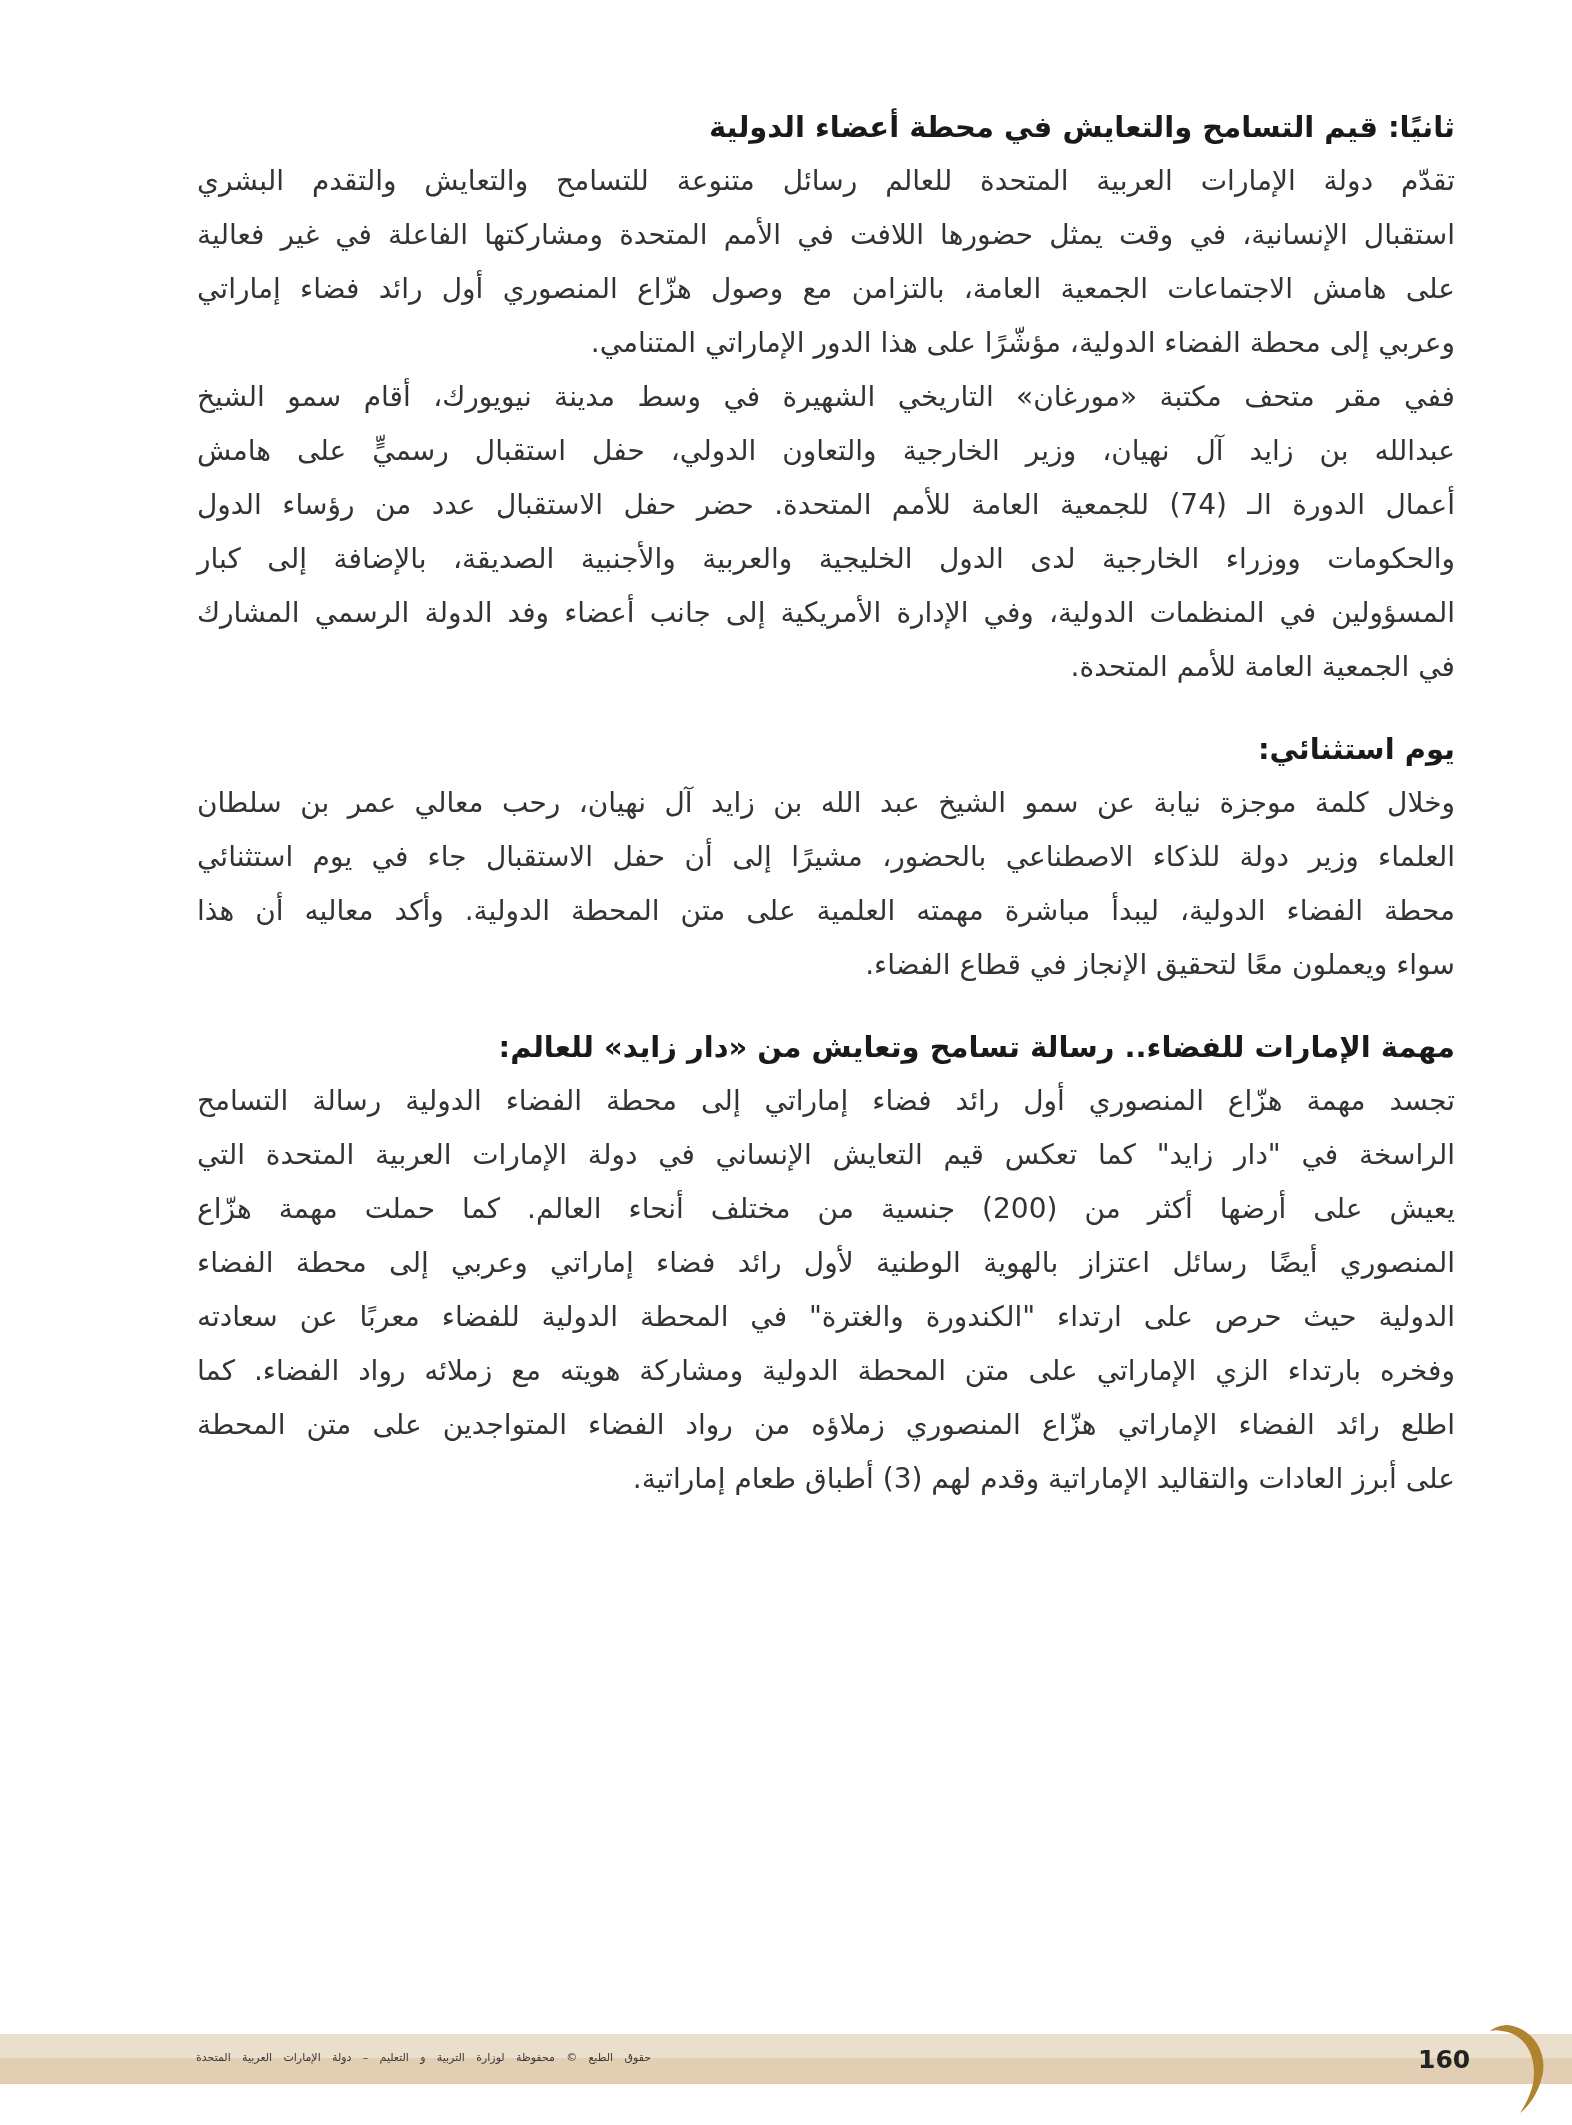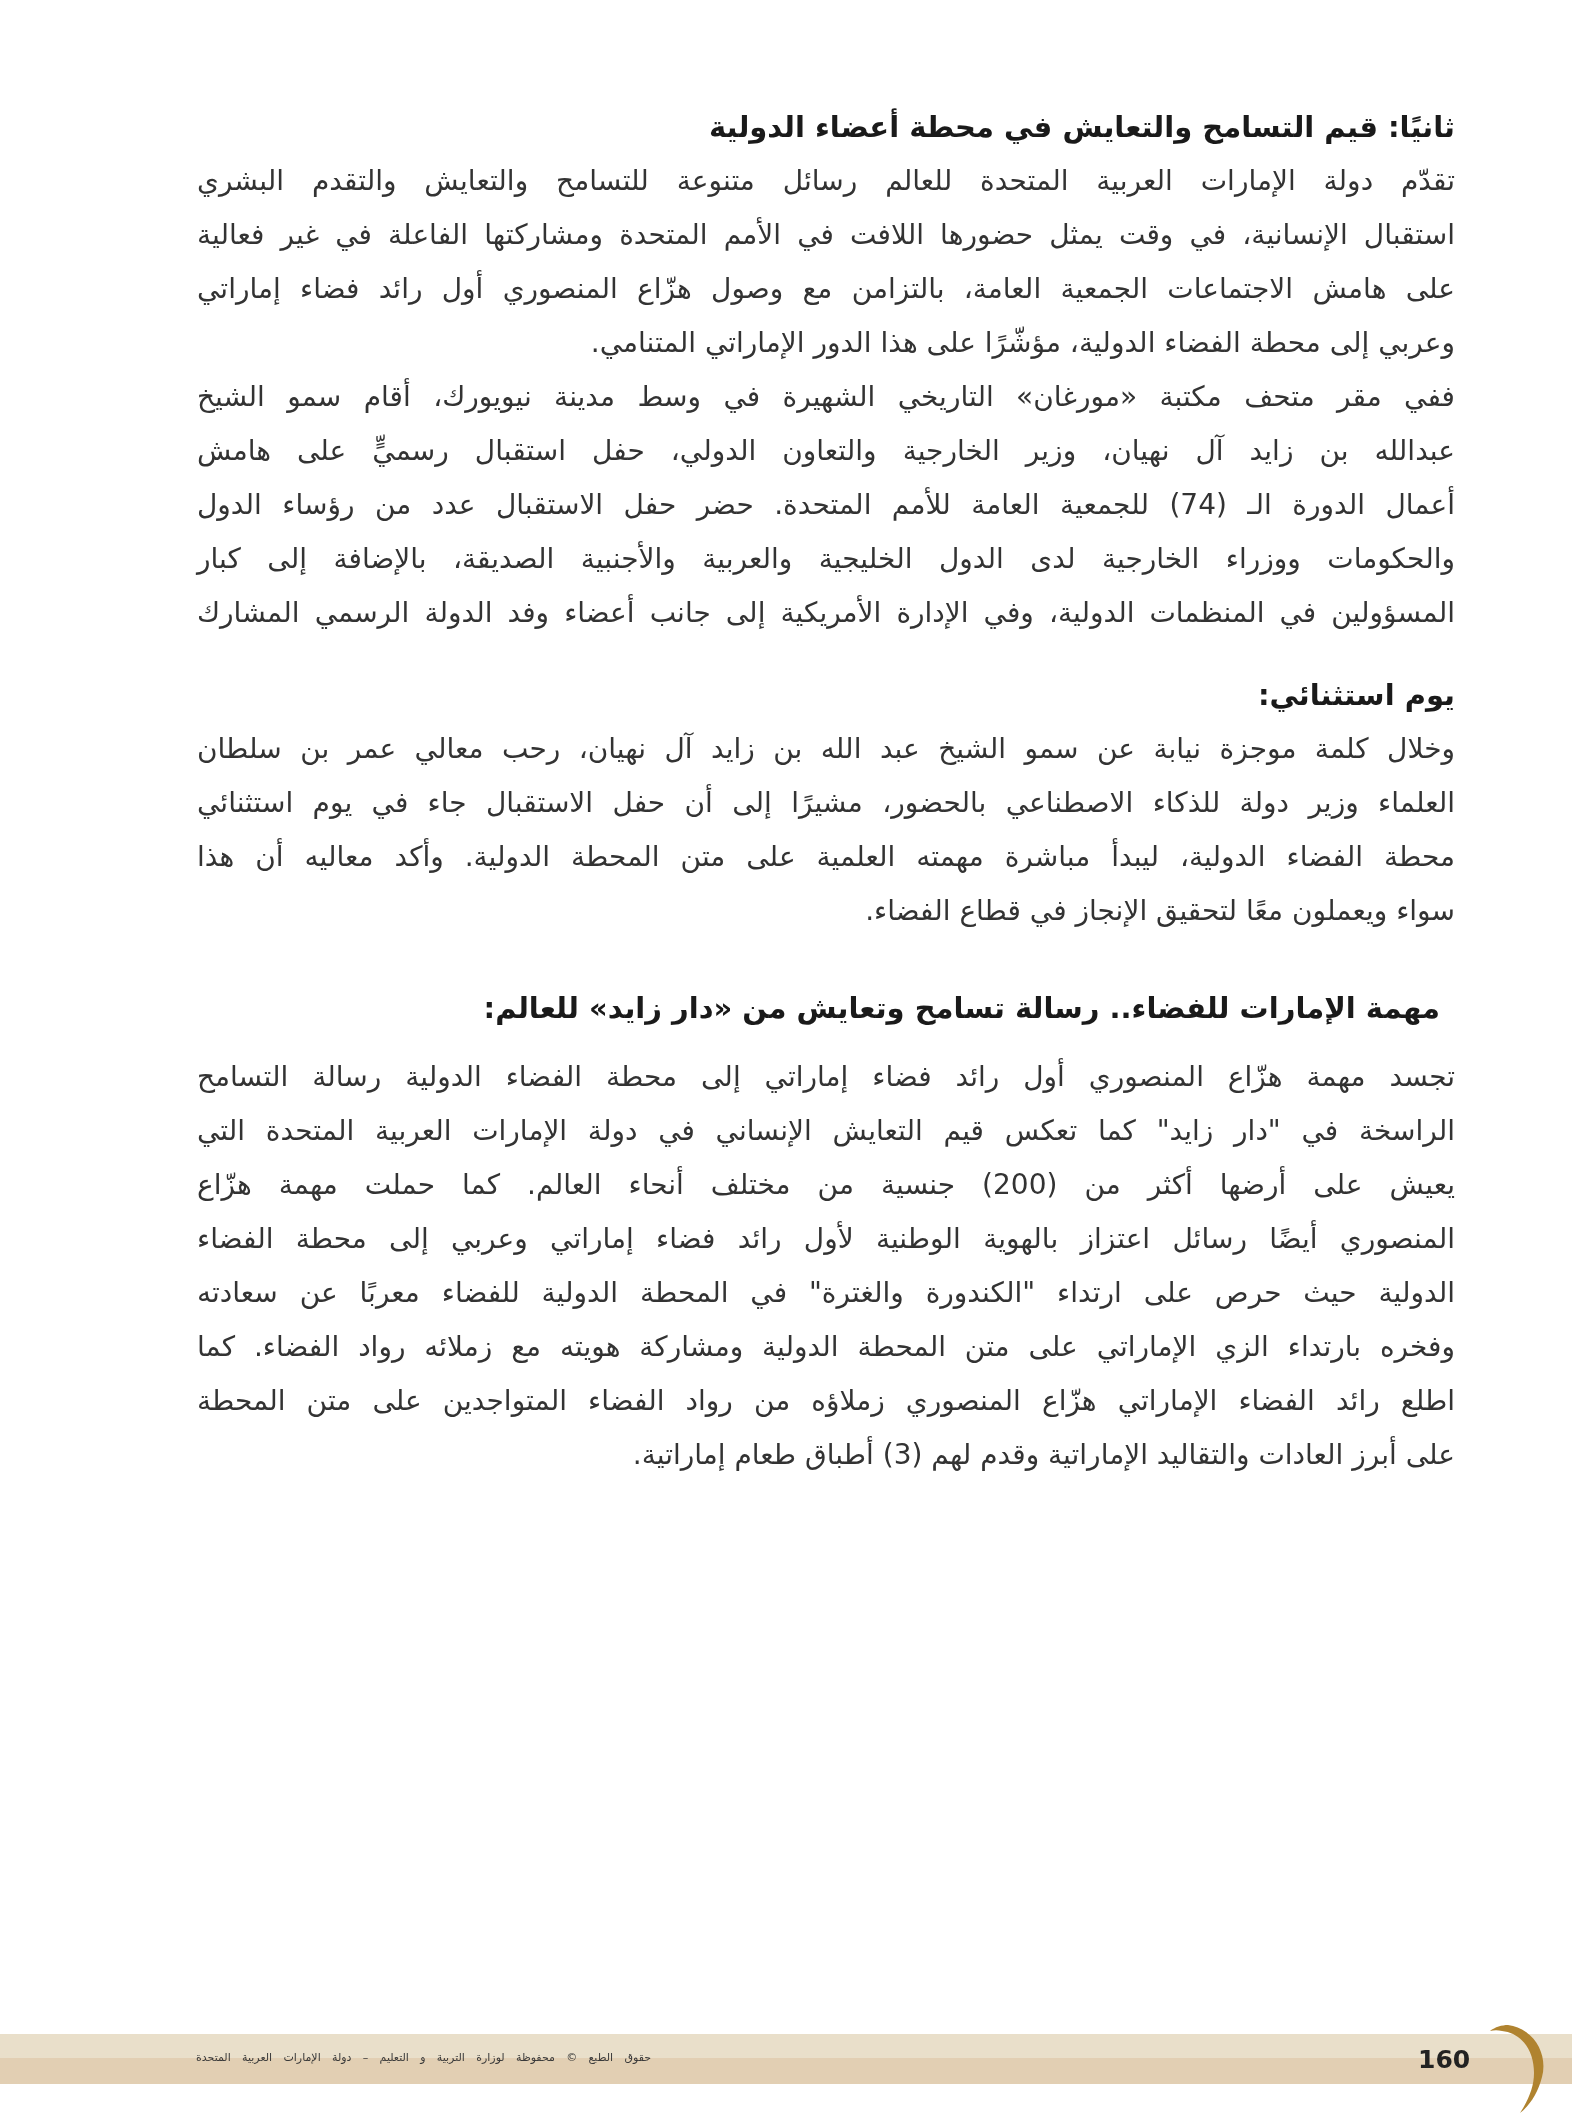--- a/index.html
+++ b/index.html
@@ -112,39 +112,40 @@
       <div class="line">استقبال الإنسانية، في وقت يمثل حضورها اللافت في الأمم المتحدة ومشاركتها الفاعلة في غير فعالية</div>
       <div class="line">على هامش الاجتماعات الجمعية العامة، بالتزامن مع وصول هزّاع المنصوري أول رائد فضاء إماراتي</div>
       <div class="line last">وعربي إلى محطة الفضاء الدولية، مؤشّرًا على هذا الدور الإماراتي المتنامي.</div>
     </div>
     <div>
       <div class="line">ففي مقر متحف مكتبة «مورغان» التاريخي الشهيرة في وسط مدينة نيويورك، أقام سمو الشيخ</div>
       <div class="line">عبدالله بن زايد آل نهيان، وزير الخارجية والتعاون الدولي، حفل استقبال رسميٍّ على هامش</div>
       <div class="line">أعمال الدورة الـ (74) للجمعية العامة للأمم المتحدة. حضر حفل الاستقبال عدد من رؤساء الدول</div>
       <div class="line">والحكومات ووزراء الخارجية لدى الدول الخليجية والعربية والأجنبية الصديقة، بالإضافة إلى كبار</div>
       <div class="line">المسؤولين في المنظمات الدولية، وفي الإدارة الأمريكية إلى جانب أعضاء وفد الدولة الرسمي المشارك</div>
+      <div class="line last">في الجمعية العامة للأمم المتحدة.</div>
     </div>
   </section>
 
   <div class="gap"></div>
 
   <section>
     <h2 class="section-heading" style="margin:0;">يوم استثنائي:</h2>
     <div>
       <div class="line">وخلال كلمة موجزة نيابة عن سمو الشيخ عبد الله بن زايد آل نهيان، رحب معالي عمر بن سلطان</div>
       <div class="line">العلماء وزير دولة للذكاء الاصطناعي بالحضور، مشيرًا إلى أن حفل الاستقبال جاء في يوم استثنائي</div>
       <div class="line">محطة الفضاء الدولية، ليبدأ مباشرة مهمته العلمية على متن المحطة الدولية. وأكد معاليه أن هذا</div>
       <div class="line last">سواء ويعملون معًا لتحقيق الإنجاز في قطاع الفضاء.</div>
     </div>
   </section>
 
   <div class="gap"></div>
 
   <section>
-    <h2 class="section-heading" style="margin:15px;">مهمة الإمارات للفضاء.. رسالة تسامح وتعايش من «دار زايد» للعالم:</h2>
+    <h2 class="section-heading" style="margin:0;">مهمة الإمارات للفضاء.. رسالة تسامح وتعايش من «دار زايد» للعالم:</h2>
     <div>
       <div class="line">تجسد مهمة هزّاع المنصوري أول رائد فضاء إماراتي إلى محطة الفضاء الدولية رسالة التسامح</div>
       <div class="line">الراسخة في "دار زايد" كما تعكس قيم التعايش الإنساني في دولة الإمارات العربية المتحدة التي</div>
       <div class="line">يعيش على أرضها أكثر من (200) جنسية من مختلف أنحاء العالم. كما حملت مهمة هزّاع</div>
       <div class="line">المنصوري أيضًا رسائل اعتزاز بالهوية الوطنية لأول رائد فضاء إماراتي وعربي إلى محطة الفضاء</div>
       <div class="line">الدولية حيث حرص على ارتداء "الكندورة والغترة" في المحطة الدولية للفضاء معربًا عن سعادته</div>
       <div class="line">وفخره بارتداء الزي الإماراتي على متن المحطة الدولية ومشاركة هويته مع زملائه رواد الفضاء. كما</div>
       <div class="line">اطلع رائد الفضاء الإماراتي هزّاع المنصوري زملاؤه من رواد الفضاء المتواجدين على متن المحطة</div>
       <div class="line last">على أبرز العادات والتقاليد الإماراتية وقدم لهم (3) أطباق طعام إماراتية.</div>
     </div>

